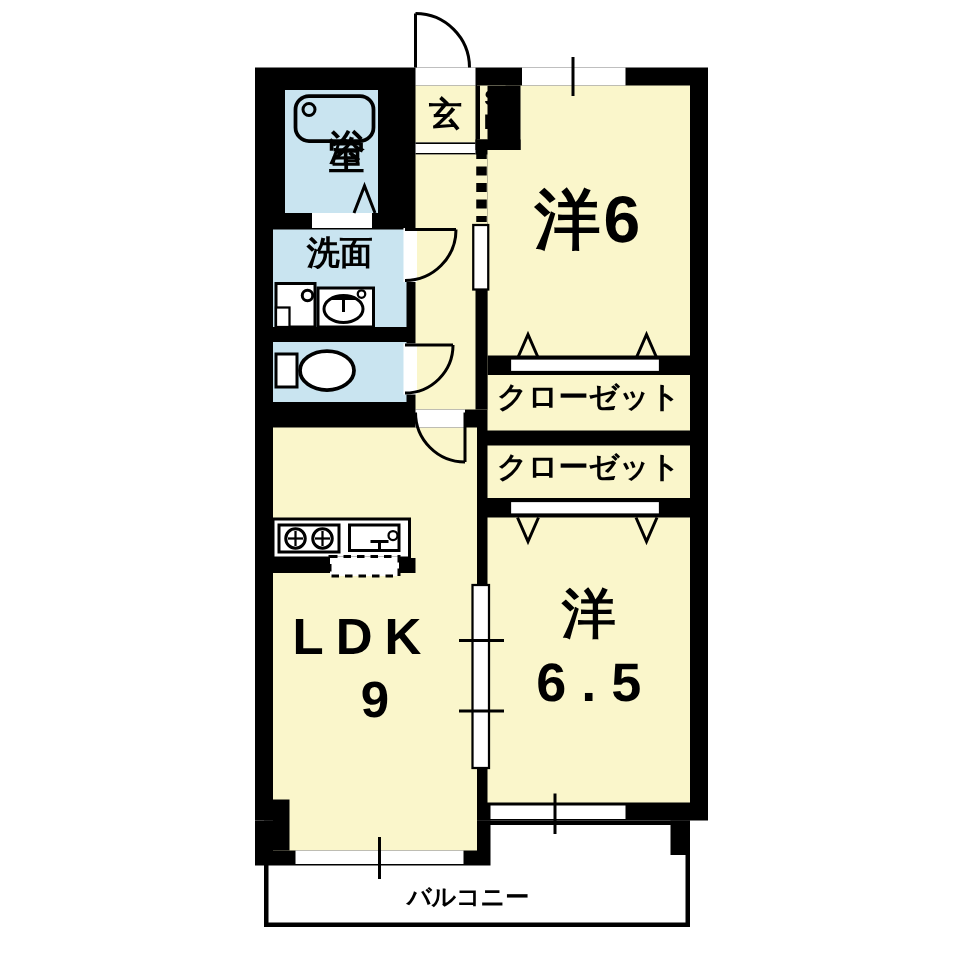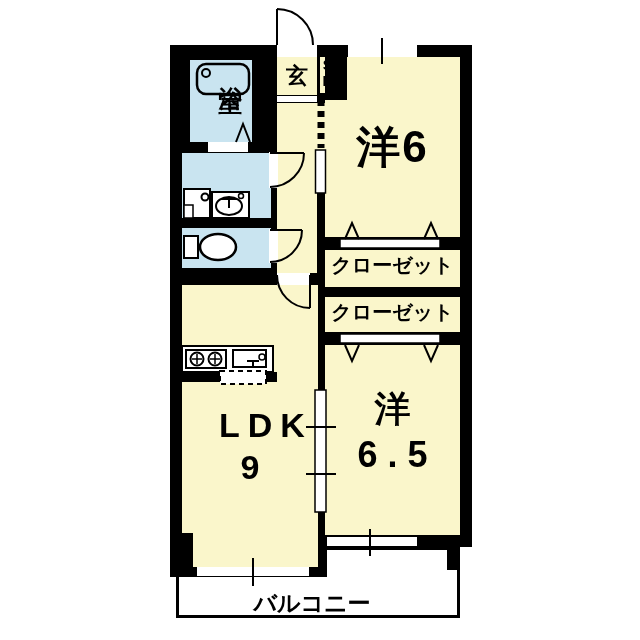--- a/index.html
+++ b/index.html
@@ -137,25 +137,26 @@
         <line x1="247" y1="361" x2="259" y2="361" stroke="#000" stroke-width="2"></line>
         <line x1="253" y1="361" x2="253" y2="368" stroke="#000" stroke-width="2"></line>
         <circle cx="262" cy="357" r="3" fill="none" stroke="#000" stroke-width="1.5"></circle>
       </g>
       <rect x="182" y="372" width="95" height="10" fill="#000"></rect>
       <rect x="220" y="371" width="46" height="13" fill="#fff" stroke="#000" stroke-width="2" stroke-dasharray="5,4"></rect>
     </g>
   </svg>
 
   <div class="lbl vert" style="left:218px;top:66px;font-size:24px;letter-spacing:4px;">浴室</div>
+  <div class="lbl" style="left:182px;top:157px;width:89px;font-size:22px;">洗面</div>
   <div class="lbl" style="left:277px;top:64px;width:40px;font-size:22px;">玄</div>
   <div class="lbl" style="left:318px;top:58px;width:19px;font-size:14px;">S</div>
   <div class="lbl" style="left:318px;top:74px;width:19px;font-size:14px;">B</div>
   <div class="lbl" style="left:325px;top:124px;width:135px;font-size:44px;letter-spacing:2px;">洋6</div>
   <div class="lbl" style="left:325px;top:255px;width:135px;font-size:20px;">クローゼット</div>
   <div class="lbl" style="left:325px;top:302px;width:135px;font-size:20px;">クローゼット</div>
-  <div class="lbl" style="left:198px;top:408px;width:136px;font-size:34px;letter-spacing:8px;">LDK</div>
+  <div class="lbl" style="left:174px;top:408px;width:136px;font-size:34px;letter-spacing:8px;">LDK</div>
   <div class="lbl" style="left:182px;top:450px;width:136px;font-size:34px;">9</div>
   <div class="lbl" style="left:325px;top:390px;width:135px;font-size:36px;">洋</div>
   <div class="lbl" style="left:325px;top:436px;width:135px;font-size:36px;letter-spacing:10px;text-indent:10px;">6.5</div>
-  <div class="lbl" style="left:176px;top:591px;width:272px;font-size:23px;">バルコニー</div>
+  <div class="lbl" style="left:176px;top:591px;width:272px;font-size:16px;">バルコニー</div>
 
 </div>
 
 </body></html>

